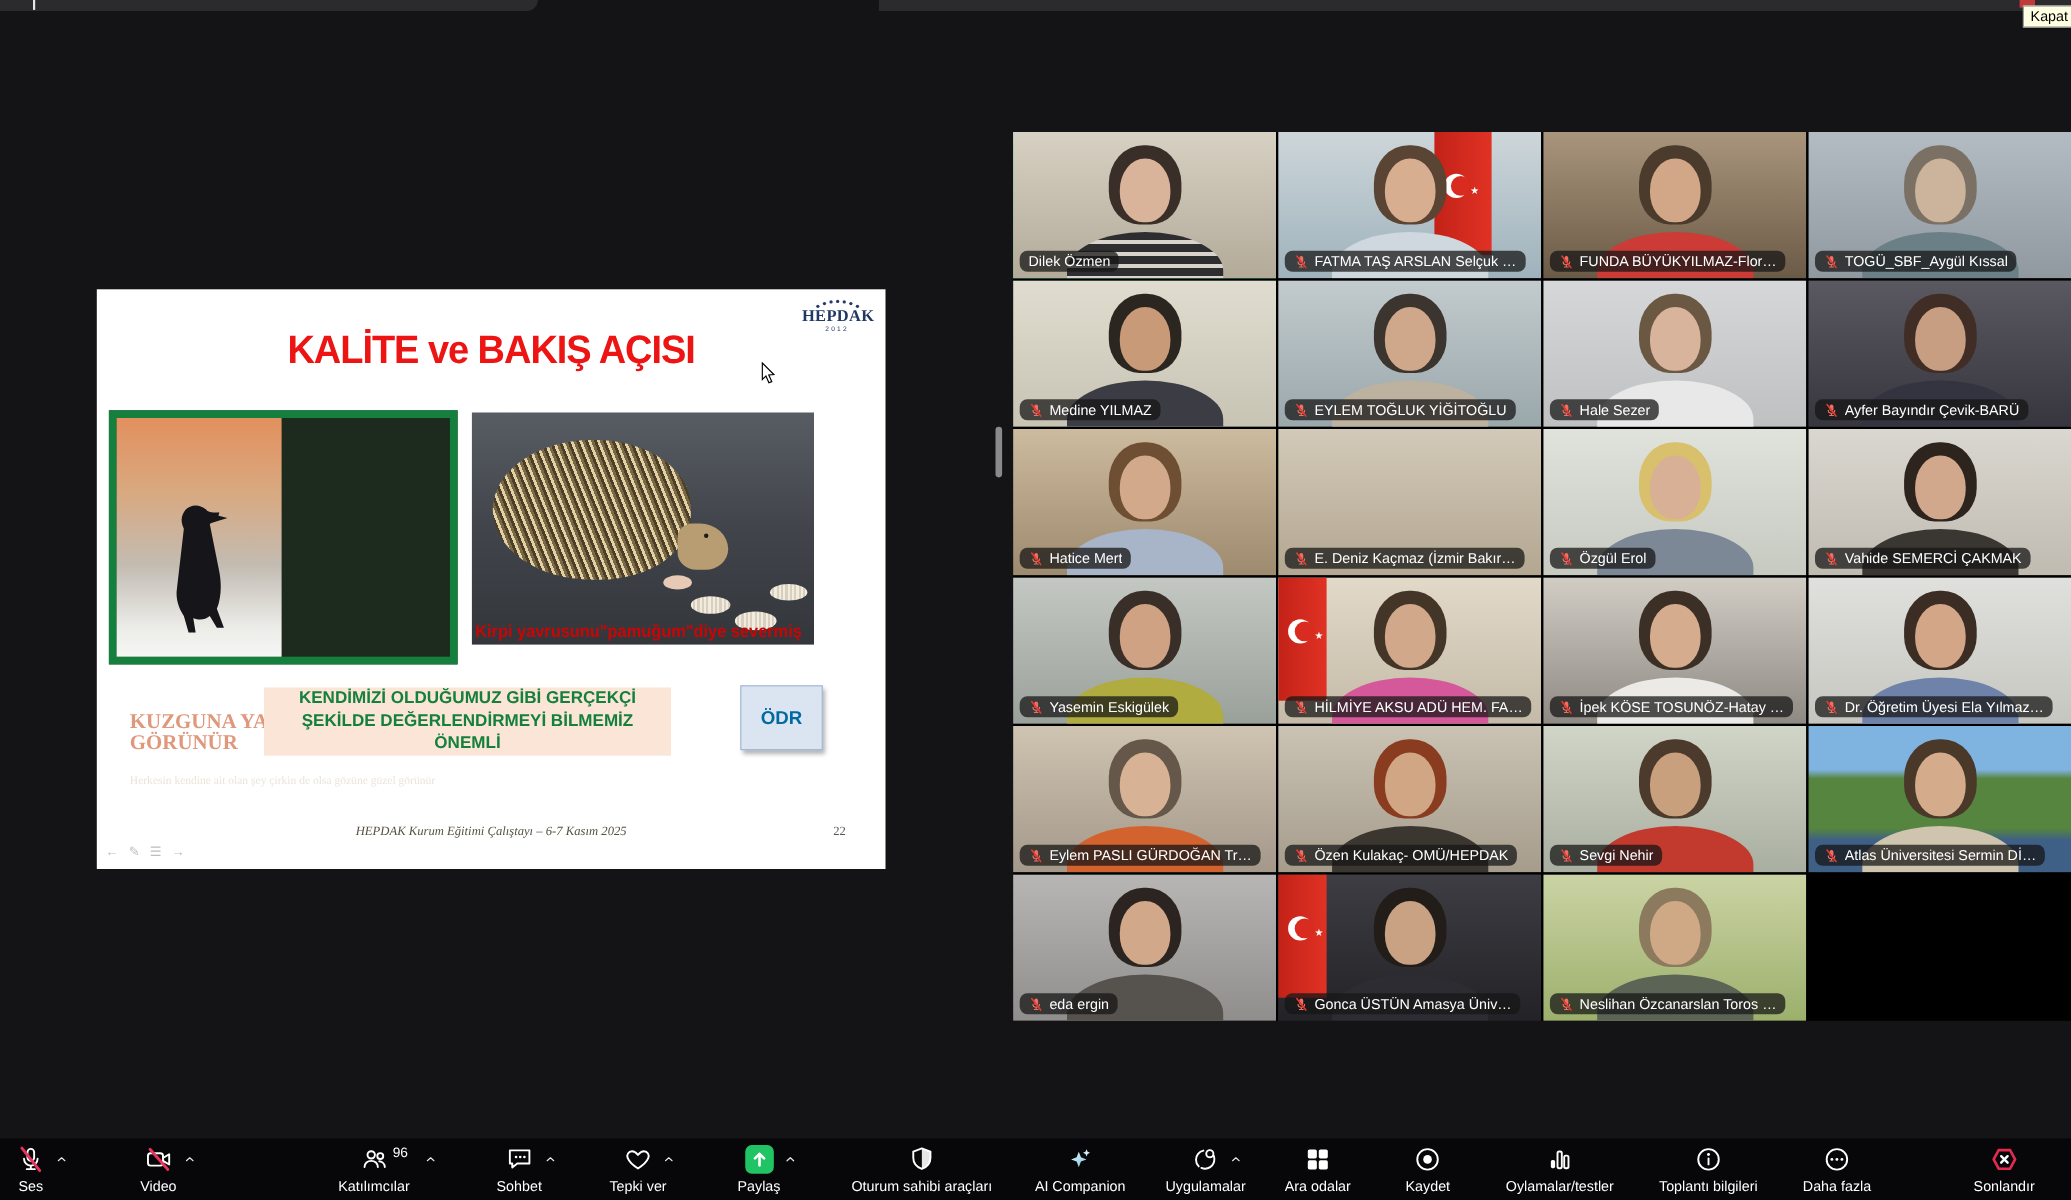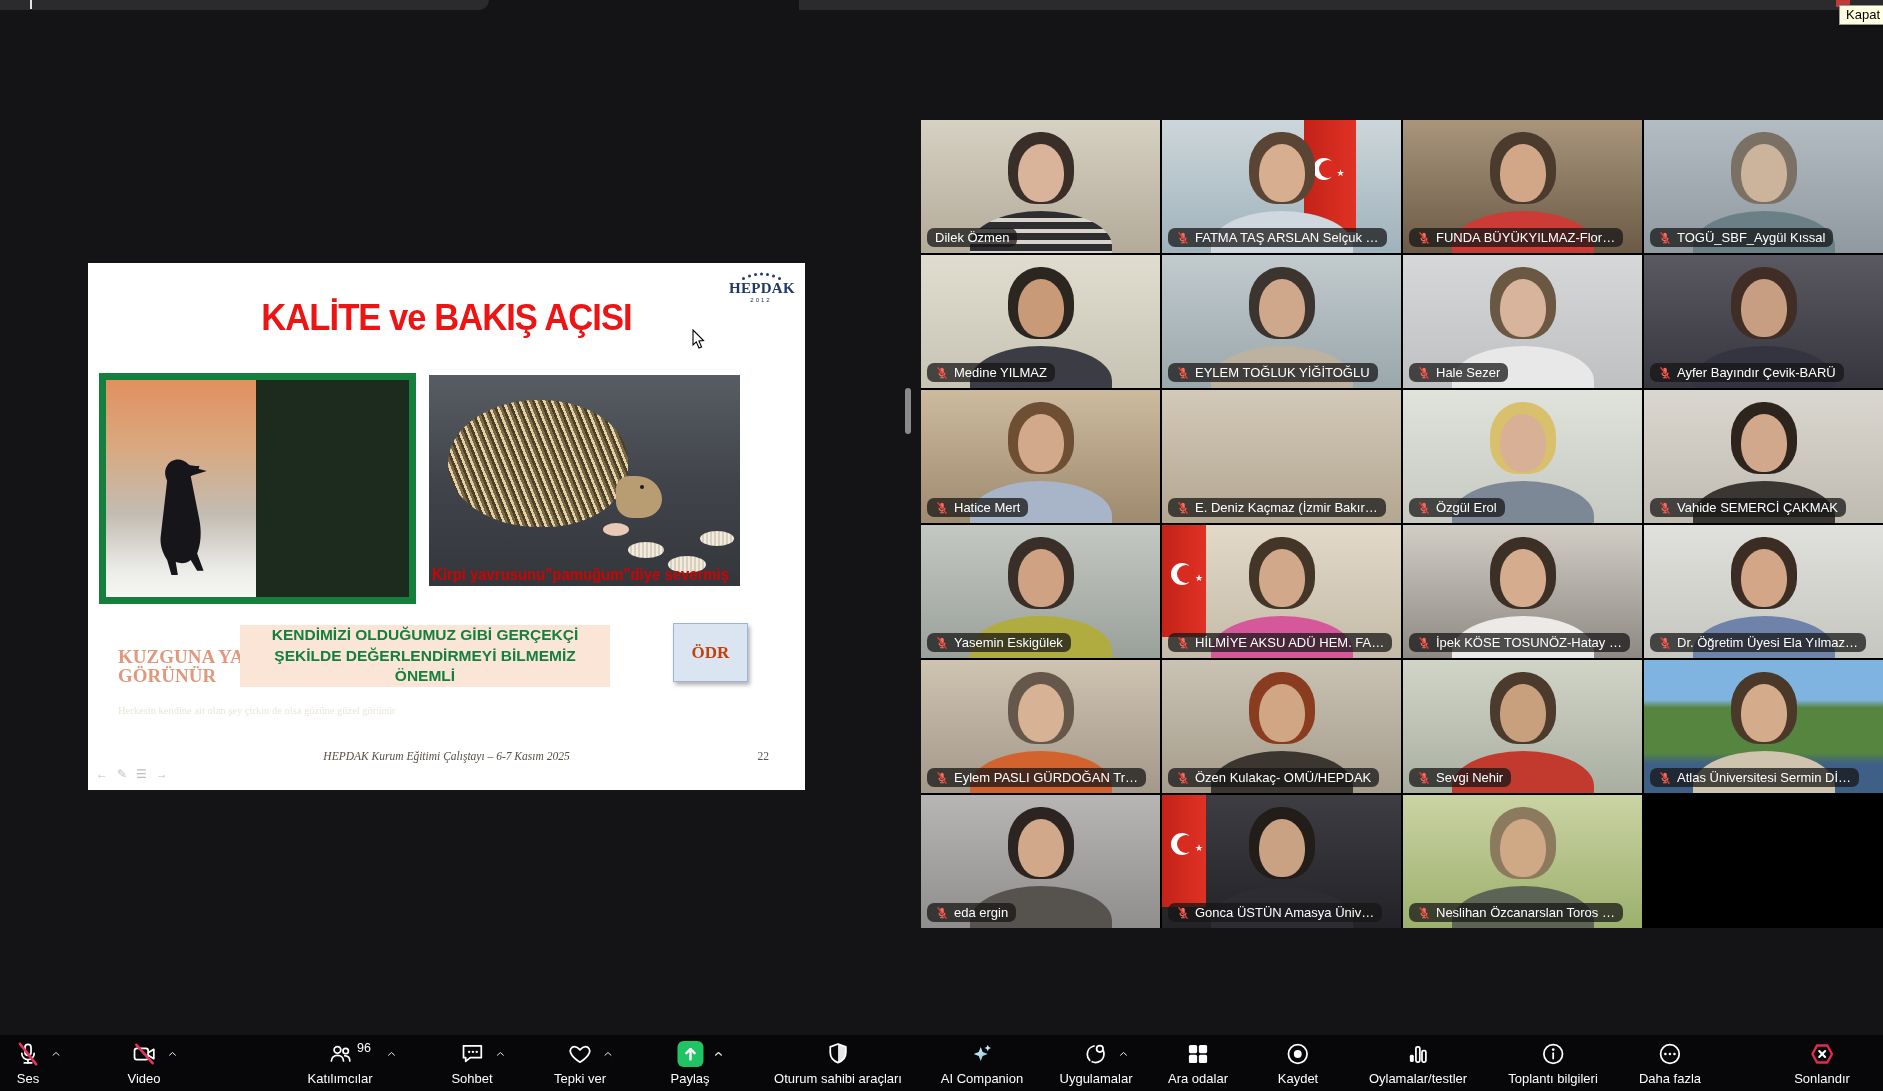--- a/index.html
+++ b/index.html
@@ -48,21 +48,21 @@
   .hh-eye{position:absolute;left:68%;top:52%;width:4px;height:4px;border-radius:50%;background:#1c1c1c;}
   .baby{position:absolute;border-radius:50%;background:repeating-linear-gradient(90deg,#f2ecdf 0 2px,#d9cfbe 2px 4px);}
   #hh-caption{position:absolute;left:3px;bottom:2px;width:100%;color:#cc0404;font-weight:700;font-size:16px;
               white-space:nowrap;transform:scaleX(.93);transform-origin:left;}
 
   #msg-box{position:absolute;left:152px;top:362px;width:370px;height:62px;background:#fbe5d6;
            display:flex;align-items:center;justify-content:center;text-align:center;
            font-weight:700;font-size:15.5px;color:#15803d;line-height:1.35;padding:0 14px;box-sizing:border-box;}
   #odr-btn{position:absolute;left:585px;top:360px;width:73px;height:57px;background:#dbe5f1;
            border:1px solid #9db3d8;box-shadow:2px 3px 4px rgba(0,0,0,.3);
-           display:flex;align-items:center;justify-content:center;font-weight:700;font-size:17px;color:#c2410c;font-family:Liberation Serif, serif;}
+           display:flex;align-items:center;justify-content:center;font-weight:700;font-size:17px;color:#0369a1;}
   #credit-box{position:absolute;left:69px;top:444px;width:522px;height:27px;background:#deeaf6;
               display:flex;align-items:center;justify-content:center;font-weight:700;font-size:14px;color:#101010;}
   #slide-footer{position:absolute;left:0;top:487px;width:100%;text-align:center;
                 font-family:"Liberation Serif",serif;font-style:italic;font-size:11.5px;color:#55503f;}
   #page-num{position:absolute;right:36px;top:487px;font-family:"Liberation Serif",serif;font-size:11.5px;color:#555;}
   #slide-nav{position:absolute;left:8px;top:504px;display:flex;gap:9px;color:#bdbdbd;font-size:12px;}
 
   #cursor{position:absolute;left:692px;top:329px;z-index:20;}
 
   

